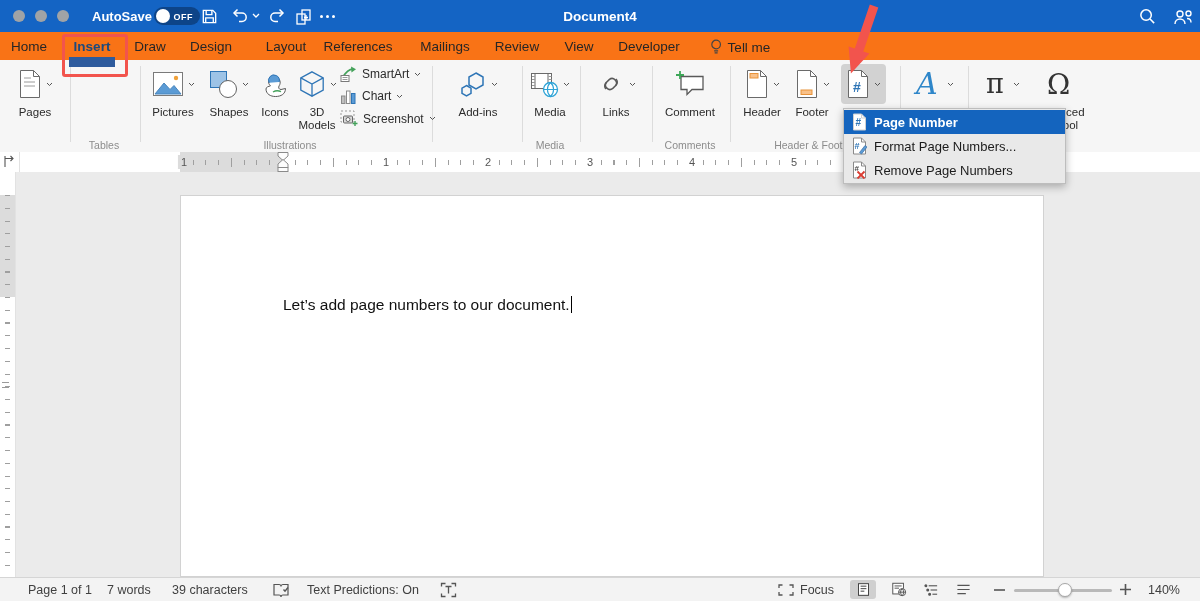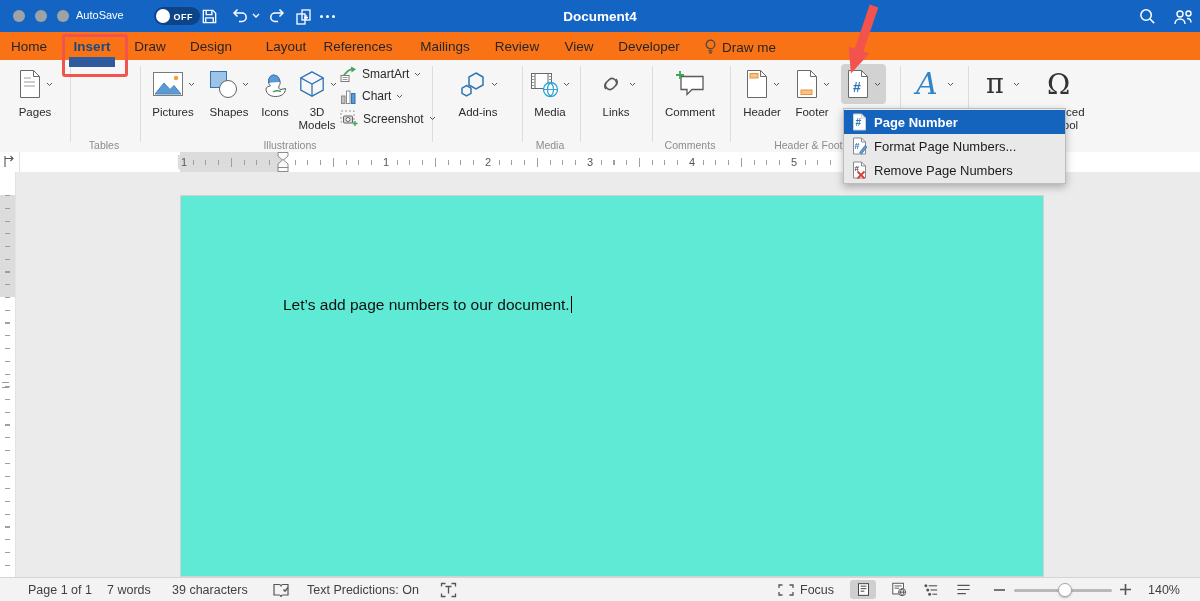--- a/index.html
+++ b/index.html
@@ -1,20 +1,20 @@
 <!DOCTYPE html>
 <html><head>
 <meta charset="utf-8">
 <style>
   html,body{margin:0;padding:0;background:#fff}
   #app{position:relative;width:1200px;height:601px;background:#f6f6f6;font-family:"Liberation Sans",sans-serif;overflow:hidden}
   
   .titlebar{position:absolute;left:0;top:0;width:1200px;height:32px;background:#1464c4}
   .tl{position:absolute;top:10px;width:12px;height:12px;border-radius:50%;background:#a0a3a6}
-  .autosave-label{position:absolute;left:76px;top:9px;color:#fff;font-size:11px;font-weight:400}
+  .autosave-label{position:absolute;left:92px;top:9px;color:#fff;font-size:13px;font-weight:700}
   .toggle{position:absolute;left:154px;top:7px;width:46px;height:18px;border-radius:9px;background:#0d4488}
   .knob{position:absolute;left:2px;top:2px;width:14px;height:14px;border-radius:50%;background:#fff}
   .offtxt{position:absolute;right:7px;top:5px;color:#fff;font-size:9px;font-weight:700;letter-spacing:.5px}
   .doc-title{position:absolute;left:0;right:0;top:9px;text-align:center;color:#fff;font-size:13.5px;font-weight:700}
   .ticon{position:absolute;top:7px}
   .dots{position:absolute;left:320px;top:15px;display:flex;gap:3px}
   .dots i{width:3px;height:3px;border-radius:50%;background:#fff}
   
   .tabbar{position:absolute;left:0;top:32px;width:1200px;height:28px;background:#f97316}
   .tab{position:absolute;top:7px;transform:translateX(-50%);font-size:13.5px;color:#262626;white-space:nowrap}
@@ -42,21 +42,21 @@
   .hmargin{position:absolute;left:180px;top:0;width:103px;height:20px;background:#dcdcdc}
   .hticks{position:absolute;left:180px;top:8px;width:865px;height:5px;background-image:repeating-linear-gradient(to right,#9f9f9f 0 1px,transparent 1px 12.75px)}
   .hticks2{position:absolute;left:180px;top:6px;width:865px;height:9px;background-image:repeating-linear-gradient(to right,#9f9f9f 0 1px,transparent 1px 51px)}
   .rnum{position:absolute;top:3px;transform:translateX(-50%);font-size:11px;color:#555;background:#fff;padding:0 3px;line-height:14px}
   .rnum.inmargin{background:#dcdcdc}
   .docarea{position:absolute;left:0;top:172px;width:1200px;height:405px;background:#ebebeb}
   .vruler{position:absolute;left:0;top:0;width:15px;height:405px;background:#fff;border-right:1px solid #e2e2e2}
   .vmargin{position:absolute;left:0;top:23px;width:15px;height:102px;background:#dcdcdc}
   .vticks{position:absolute;left:5px;top:23px;width:5px;bottom:0;background-image:repeating-linear-gradient(to bottom,#9f9f9f 0 1px,transparent 1px 12.75px)}
   .vmark{position:absolute;left:2px;top:210px;width:7px;height:4px;border-top:1px solid #9a9a9a;border-bottom:1px solid #9a9a9a}
-  .page{position:absolute;left:180px;top:23px;width:864px;height:382px;background:#5eead4;border:1px solid #d2d2d2;box-sizing:border-box}
+  .page{position:absolute;left:180px;top:23px;width:864px;height:382px;background:#ffffff;border:1px solid #d2d2d2;box-sizing:border-box}
   .docline{position:absolute;left:102px;top:100px;font-size:15.5px;color:#111;white-space:nowrap}
   .caret{display:inline-block;width:1.5px;height:17px;background:#000;vertical-align:-3px;margin-left:1px}
   .arrow{position:absolute;left:828px;top:4px;z-index:40;pointer-events:none}
   
   .statusbar{position:absolute;left:0;top:577px;width:1200px;height:24px;background:#f3f3f3;border-top:1px solid #d5d5d5;font-size:12.5px;color:#404040}
   .sitem{position:absolute;top:5px;white-space:nowrap}
   .sicon{position:absolute;top:4px}
   .viewbtn{position:absolute;top:2px;width:26px;height:19px;display:flex;align-items:center;justify-content:center;border-radius:3px}
   .viewbtn.active{background:#cfcfcf}
   .slidertrack{position:absolute;top:11px;left:1014px;width:98px;height:3px;background:#b9b9b9;border-radius:2px}
@@ -144,21 +144,21 @@
     <span class="tab" style="left:517px">Review</span>
     <span class="tab" style="left:579px">View</span>
     <span class="tab" style="left:649px">Developer</span>
     <span class="tab tellme" style="left:740px">
       <span>
         <svg width="13" height="16" viewBox="0 0 13 16" fill="none" stroke="#444" stroke-width="1.2">
           <circle cx="6.5" cy="5.5" r="4.3"></circle>
             <path d="M4.5 11.8h4M5 13.8h3"></path>
         </svg>
       </span>
-      <span>Draw me</span>
+      <span>Tell me</span>
     </span>
 
     <div class="actbtn" style="left:936px">
       <span>
         <svg width="16" height="14" viewBox="0 0 16 14" fill="none" stroke="#1b4a7e" stroke-width="1.3">
           <path d="M1.5 1.5h13v8.5H7l-3 3v-3H1.5z"></path>
         </svg>
       </span>
       <span>Comments</span>
     </div>

